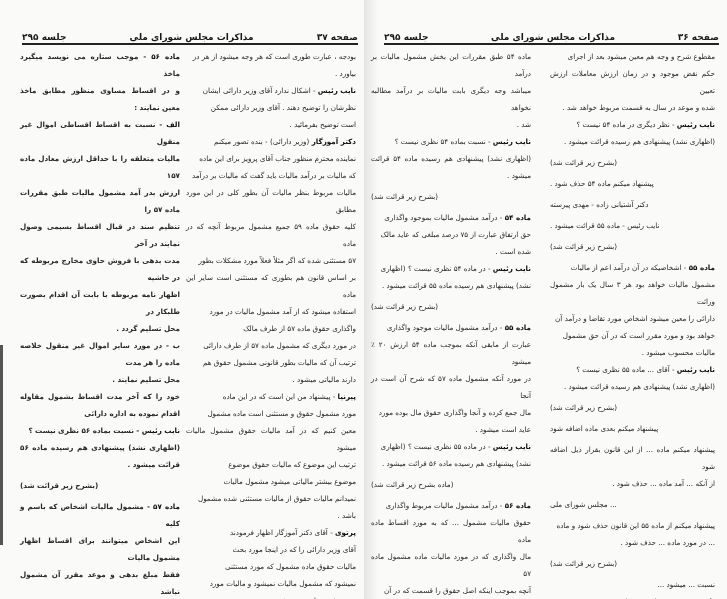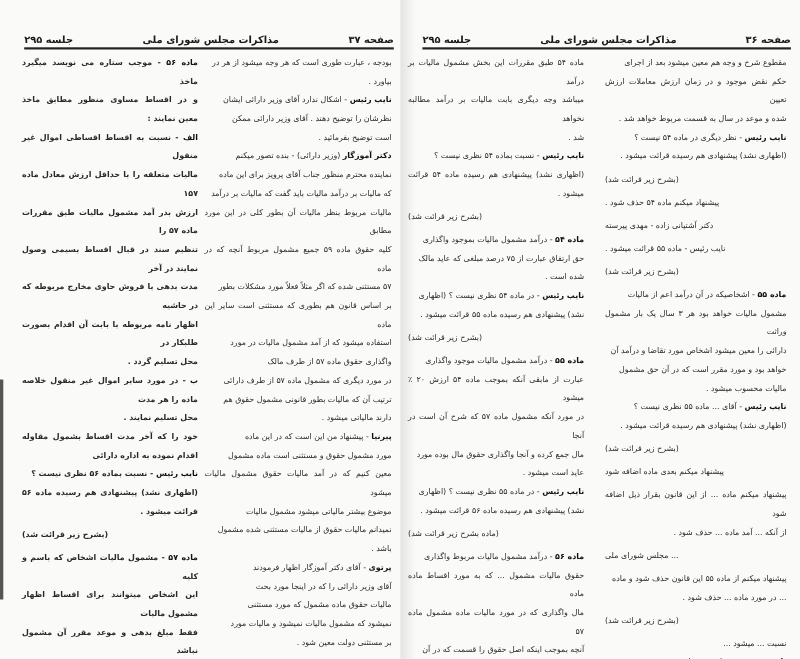--- a/index.html
+++ b/index.html
@@ -77,20 +77,21 @@
         <p><span class="blot">۵۷ مستثنی شده که اگر مثلاً فعلاً مورد مشکلات بطور</span></p>
         <p><span class="blot">بر اساس قانون هم بطوری که مستثنی است سایر این ماده</span></p>
         <p><span class="blot">استفاده میشود که از آمد مشمول مالیات در مورد</span></p>
         <p><span class="blot">واگذاری حقوق ماده ۵۷ از طرف مالک</span></p>
         <p><span class="blot">در مورد دیگری که مشمول ماده ۵۷ از طرف دارائی</span></p>
         <p><span class="blot">ترتیب آن که مالیات بطور قانونی مشمول حقوق هم</span></p>
         <p><span class="blot">دارند مالیاتی میشود .</span></p>
         <p><b>پیرنیا</b><span class="blot"> - پیشنهاد من این است که در این ماده</span></p>
         <p><span class="blot">مورد مشمول حقوق و مستثنی است ماده مشمول</span></p>
         <p><span class="blot">معین کنیم که در آمد مالیات حقوق مشمول مالیات میشود</span></p>
+        <p><span class="blot">ترتیب این موضوع که مالیات حقوق موضوع</span></p>
         <p><span class="blot">موضوع بیشتر مالیاتی میشود مشمول مالیات</span></p>
         <p><span class="blot">نمیدانم مالیات حقوق از مالیات مستثنی شده مشمول</span></p>
         <p><span class="blot">باشد .</span></p>
         <p><b>پرتوی</b><span class="blot"> - آقای دکتر آموزگار اظهار فرمودند</span></p>
         <p><span class="blot">آقای وزیر دارائی را که در اینجا مورد بحث</span></p>
         <p><span class="blot">مالیات حقوق ماده مشمول که مورد مستثنی</span></p>
         <p><span class="blot">نمیشود که مشمول مالیات نمیشود و مالیات مورد</span></p>
         <p><span class="blot">بر مستثنی دولت معین شود .</span></p>
       </div>
     <div class="col c2">

